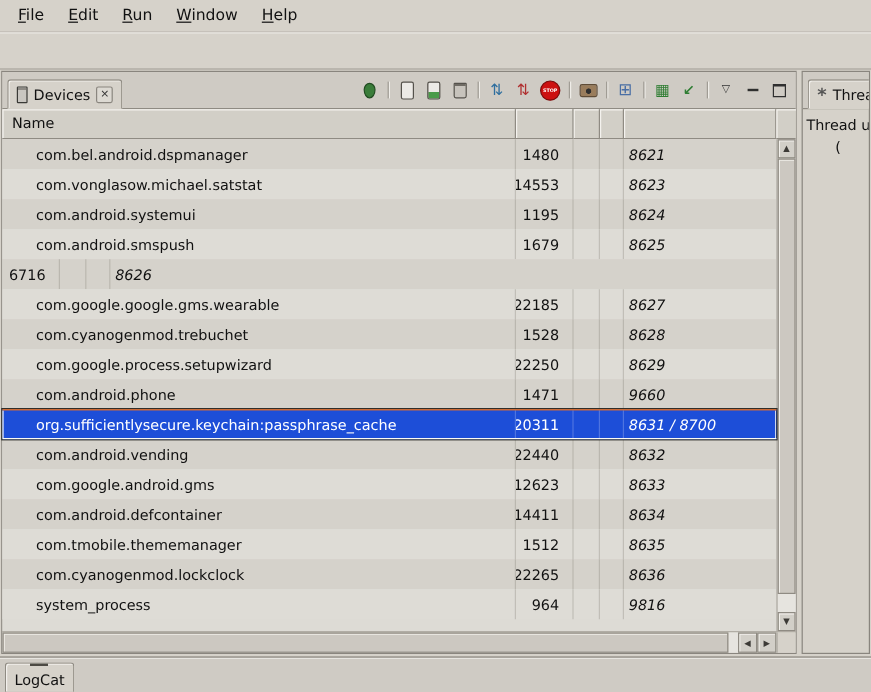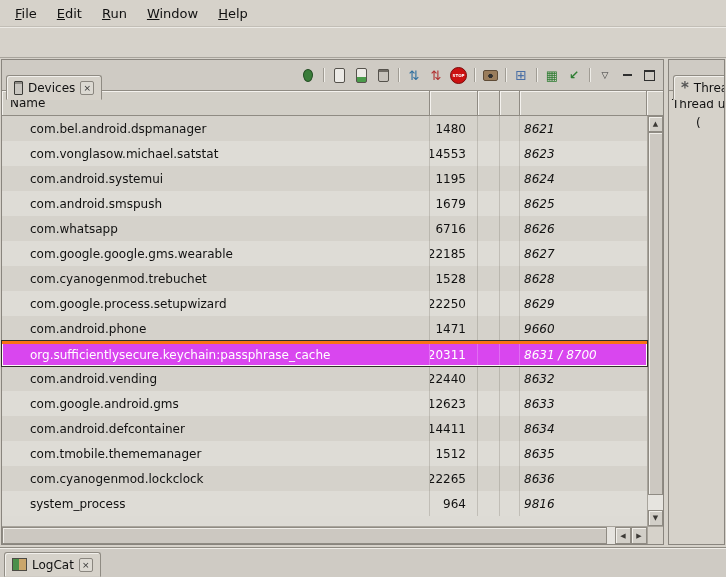--- a/index.html
+++ b/index.html
@@ -42,21 +42,21 @@
     height:30px;flex:0 0 30px;background:#cfcbc4;
     border-bottom:1px solid #8f8b83;
     display:flex;align-items:flex-end;white-space:nowrap;
   }
   .tab{
     margin-left:4px;height:23px;background:#d6d2ca;
     border:1px solid #8f8b83;border-bottom-color:#d6d2ca;
     border-radius:3px 3px 0 0;
     box-shadow:inset 1px 1px 0 #f2f0ec;
     display:flex;align-items:center;gap:5px;padding:0 7px;
-    position:relative;top:10px;font-size:12px;
+    position:relative;top:1px;font-size:12px;
   }
   .tab-close{
     width:12px;height:12px;border:1px solid #8a867f;border-radius:2px;
     background:#dcd9d2;color:#333;font-size:9px;line-height:10px;
     display:flex;align-items:center;justify-content:center;
   }
   .devtab-icon{width:7px;height:12px;border:1px solid #3a3a36;background:#c9c6c0;border-radius:1px;
     box-shadow:inset 0 2px 0 #8e8b85;}
   .logcat-icon{width:13px;height:11px;border:1px solid #4c4a44;
     background:linear-gradient(90deg,#4a8f4a 0 6px,#caa66b 6px);}
@@ -111,22 +111,22 @@
   .row-alt{background:#dedcd6;}
   .trow .cell{
     display:flex;align-items:center;box-sizing:border-box;
     border-right:1px solid rgba(120,115,105,.28);
     overflow:hidden;white-space:nowrap;font-size:12px;
   }
   .trow .c-name{padding-left:28px;}
   .trow .c-pid{justify-content:flex-end;padding-right:11px;}
   .trow .c-port{padding-left:4px;border-right:none;font-style:italic;}
   .trow.selected{
-    background:#d946ef;color:#fff;position:relative;z-index:2;
-    border-top:3px solid #f97316;border-bottom:1px solid #fbfbf5;
+    background:#1d4ed8;color:#fff;position:relative;z-index:2;
+    border-top:1px solid #f97316;border-bottom:1px solid #fbfbf5;
     box-shadow:0 0 0 1px #2f2f2a,inset 1px 0 0 #fbfbf5,inset -1px 0 0 #fbfbf5;
   }
   .trow.selected .cell{border-right-color:rgba(255,255,255,.22);}
 
   
   .vscroll{width:16px;flex:0 0 16px;display:flex;flex-direction:column;background:#e6e4df;border-left:1px solid #a8a49c;box-sizing:border-box;}
   .scroll-btn{
     width:100%;height:16px;flex:0 0 16px;background:#d2cfc8;border:1px solid #8f8b83;
     box-shadow:inset 1px 1px 0 #f2f0eb;box-sizing:border-box;
     display:flex;align-items:center;justify-content:center;font-size:7px;color:#3c3a36;
@@ -149,21 +149,21 @@
   
   .threads-content{padding:4px 3px;font-size:12px;line-height:19px;overflow:hidden;white-space:nowrap;}
   .threads-line2{padding-left:24px;}
 
   
   .bottom-bar{
     height:29px;flex:0 0 29px;background:#cfcbc4;
     border-top:1px solid #8f8b83;box-shadow:inset 0 1px 0 #f0eee9;
     display:flex;align-items:flex-end;
   }
-  .bottom-bar .tab{top:0;margin-bottom:0;border-bottom-color:#cfcbc4;}
+  .bottom-bar .tab{top:0;margin-bottom:0;border-bottom-color:#cfcbc4;flex-direction:column;}
 </style>
 </head>
 <body>
 
 <div class="window">
 
   <div class="menubar">
     <span class="menu-item">File</span>
     <span class="menu-item">Edit</span>
     <span class="menu-item">Run</span>
@@ -239,21 +239,20 @@
     <div class="cell c-port">8624</div>
   </div>
             <div class="trow row-alt">
     <div class="cell c-name">com.android.smspush</div>
     <div class="cell c-pid">1679</div>
     <div class="cell c-e1"></div>
     <div class="cell c-e2"></div>
     <div class="cell c-port">8625</div>
   </div>
             <div class="trow row-base">
-    <div class="cell c-name">com.whatsapp</div>
     <div class="cell c-pid">6716</div>
     <div class="cell c-e1"></div>
     <div class="cell c-e2"></div>
     <div class="cell c-port">8626</div>
   </div>
             <div class="trow row-alt">
     <div class="cell c-name">com.google.google.gms.wearable</div>
     <div class="cell c-pid">22185</div>
     <div class="cell c-e1"></div>
     <div class="cell c-e2"></div>

